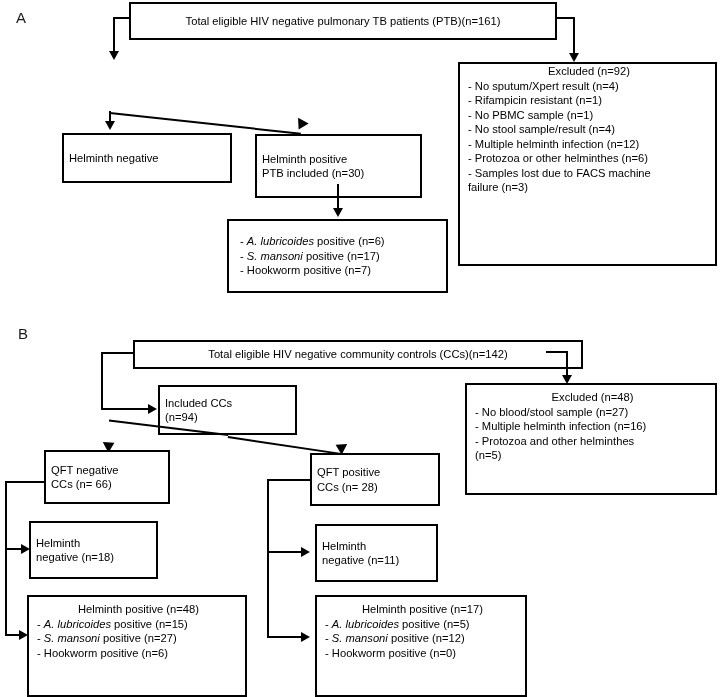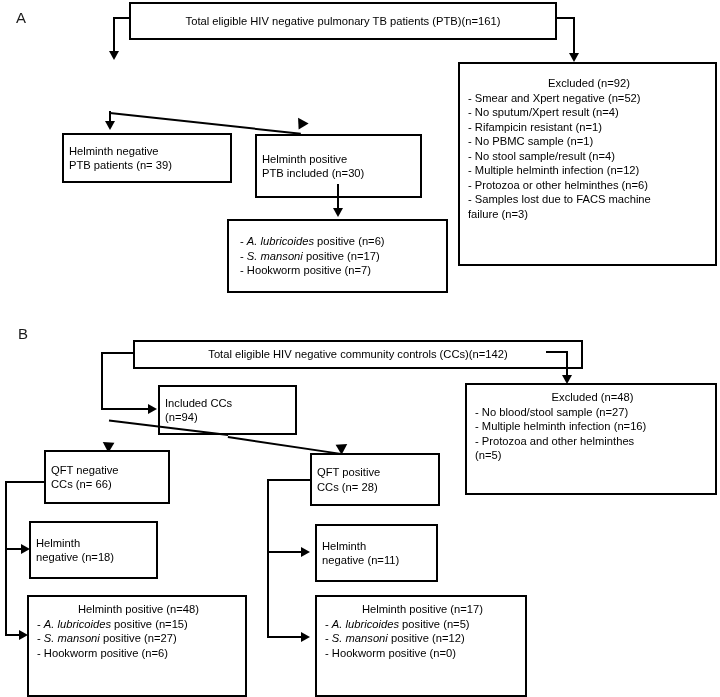--- a/index.html
+++ b/index.html
@@ -104,40 +104,38 @@
 
 
   <div class="vline" style="left:109px; top:111px; height:12px;"></div>
   <div class="arrow-down" style="left:105px; top:121px;"></div>
 
   <div class="diag" style="left:110px; top:112px; width:192px; transform: rotate(6.2deg);"></div>
   <div class="arrow-generic" style="left:295px; top:120px; transform: rotate(28deg);"></div>
 
   <div class="box left vcenter" style="left:62px; top:133px; width:170px; height:50px;">
     <span>Helminth negative</span>
-    <span>PTB patients (n= 39)</span>
   </div>
 
   <div class="box left vcenter" style="left:255px; top:134px; width:167px; height:64px;">
     <span>Helminth positive</span>
     <span>PTB included (n=30)</span>
   </div>
 
   <div class="vline" style="left:337px; top:184px; height:26px;"></div>
   <div class="arrow-down" style="left:333px; top:208px;"></div>
 
   <div class="box left vcenter" style="left:227px; top:219px; width:221px; height:74px; padding-left:11px;">
     <span class="li"><span>-  </span><span class="ital">A. lubricoides</span><span> positive (n=6)</span></span>
     <span class="li"><span>-  </span><span class="ital">S. mansoni</span><span> positive (n=17)</span></span>
     <span class="li"><span>-  </span><span class="ital"></span><span>Hookworm positive (n=7)</span></span>
   </div>
 
-  <div class="box left" style="left:458px; top:62px; width:259px; height:204px; padding-left:8px; padding-top:12px;">
+  <div class="box left" style="left:458px; top:62px; width:259px; height:204px; padding-left:8px; padding-top:0;">
     <span class="title">Excluded (n=92)</span>
-    <span class="li">-  Smear and Xpert negative (n=52)</span>
     <span class="li">-  No sputum/Xpert result (n=4)</span>
     <span class="li">-  Rifampicin resistant (n=1)</span>
     <span class="li">-  No PBMC sample (n=1)</span>
     <span class="li">-  No stool sample/result (n=4)</span>
     <span class="li">-  Multiple helminth infection (n=12)</span>
     <span class="li">-  Protozoa or other helminthes (n=6)</span>
     <span class="li">-  Samples lost due to FACS machine</span>
     <span class="li">failure (n=3)</span>
   </div>
 

